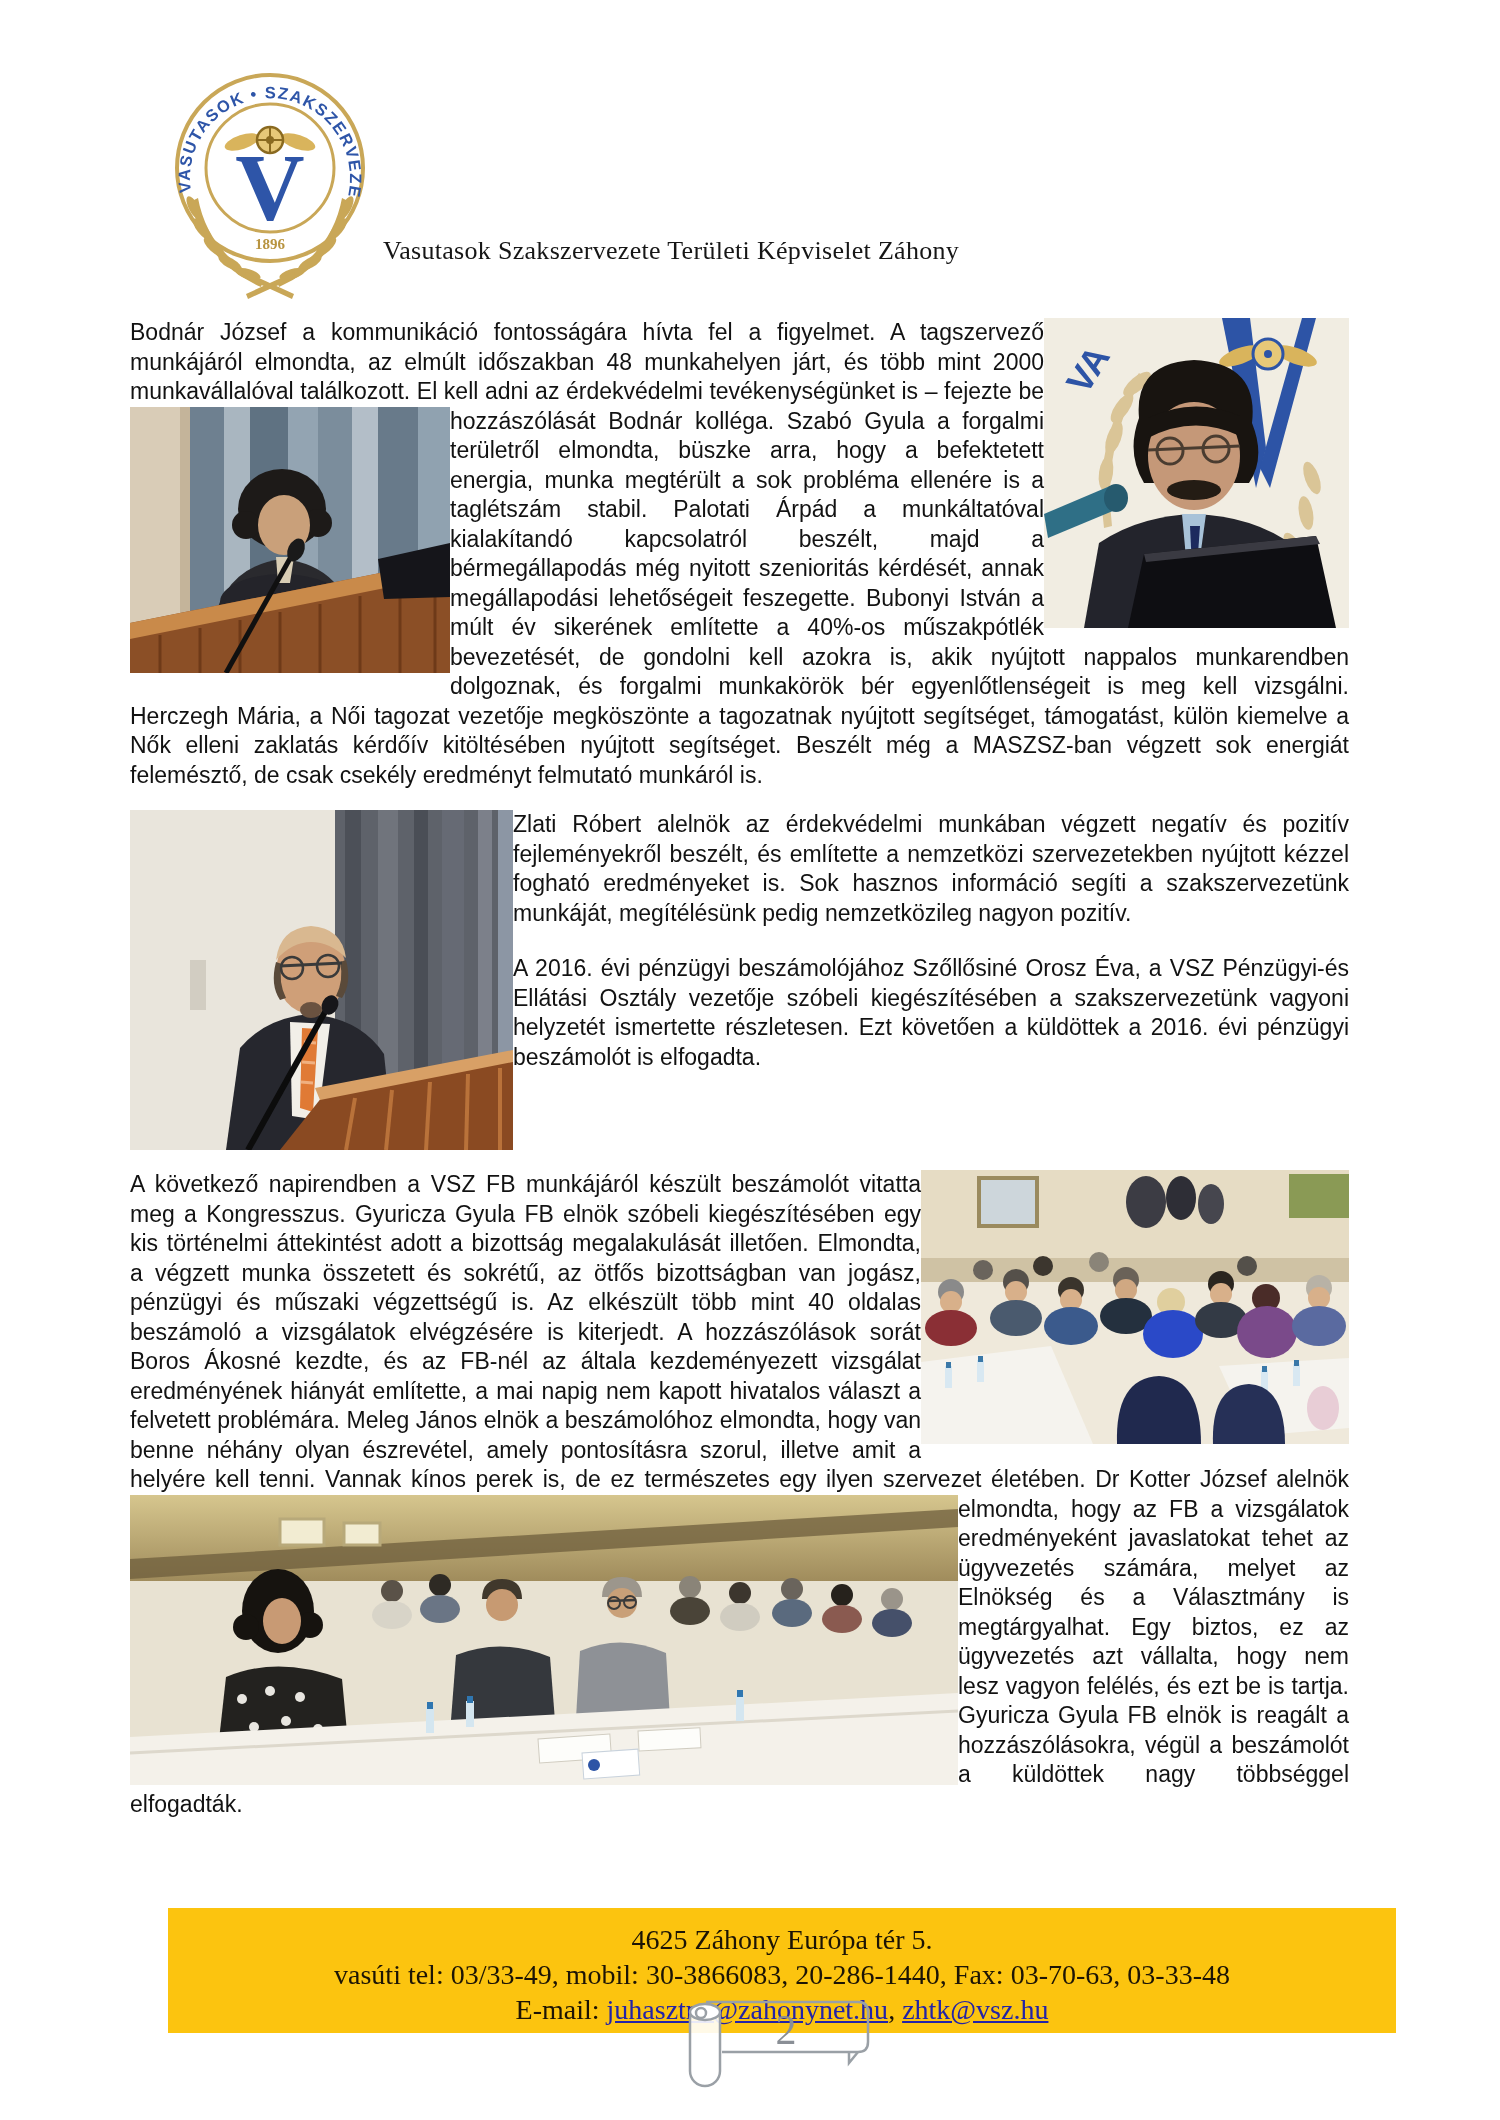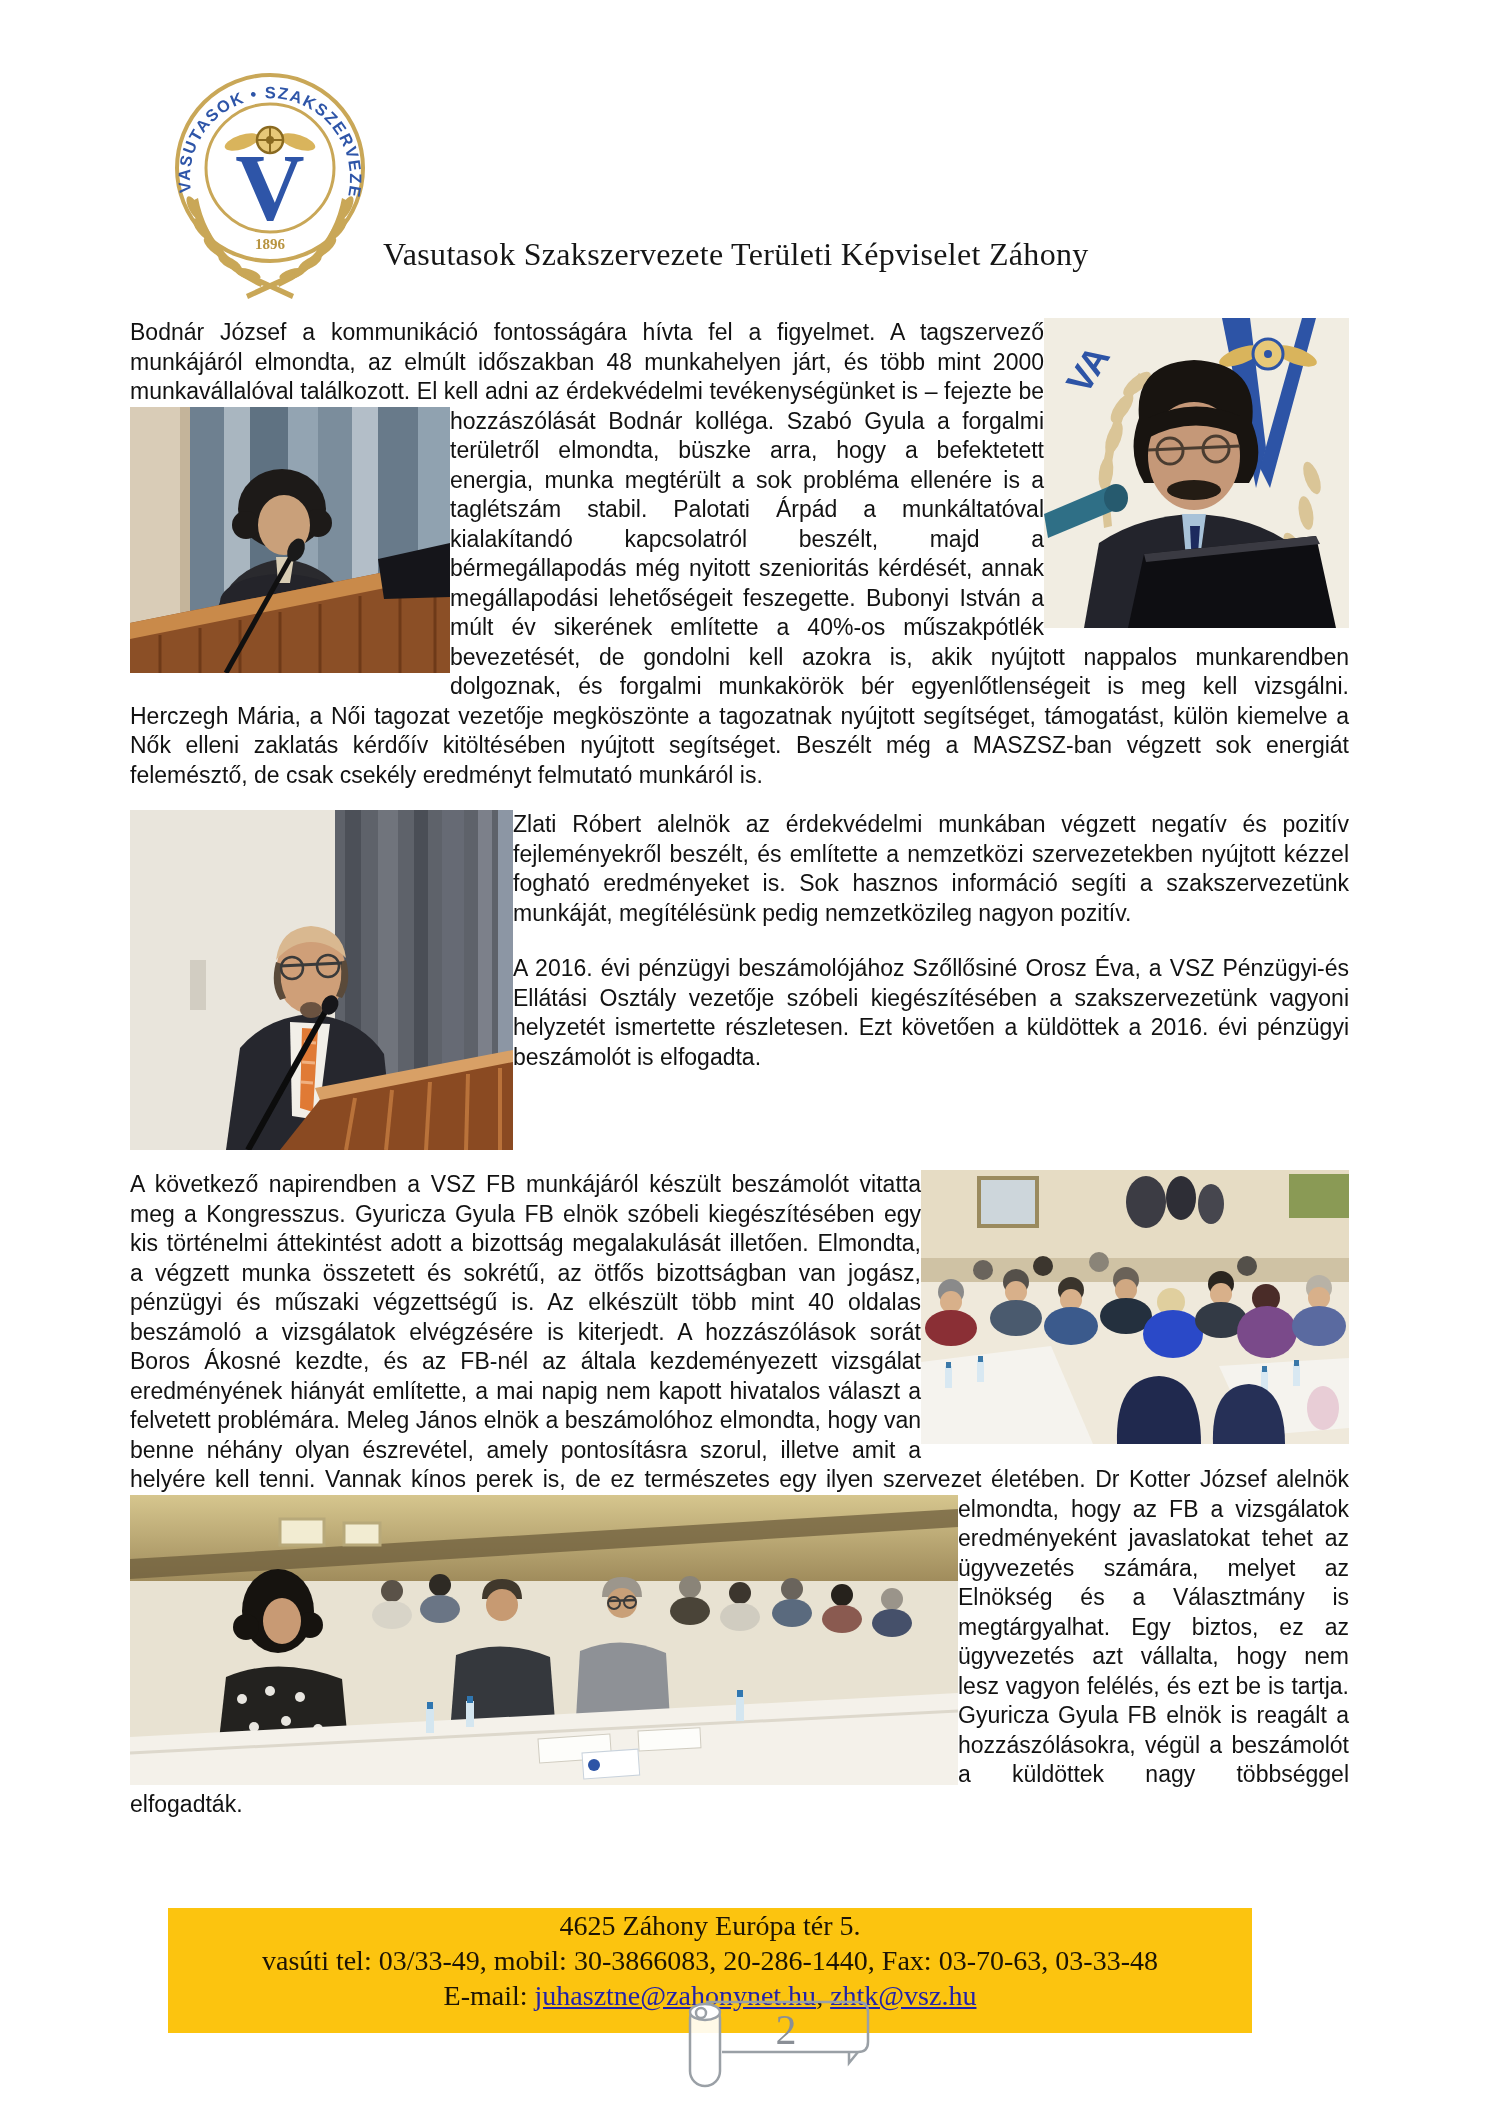--- a/index.html
+++ b/index.html
@@ -3,42 +3,42 @@
 <meta charset="utf-8">
 <style>
   html,body{margin:0;padding:0;background:#ffffff;}
   .page{position:relative;width:1500px;height:2120px;background:#fff;overflow:hidden;
         font-family:"Liberation Sans",sans-serif;color:#121212;}
   
   .header{position:relative;height:318px;}
   .logo{position:absolute;left:168px;top:68px;width:204px;height:232px;}
   .page-title{position:absolute;left:383px;top:236px;margin:0;
               font-family:"Liberation Serif",serif;font-weight:400;
-              font-size:32px;color:#161616;white-space:nowrap;letter-spacing:.3px;}
+              font-size:26px;color:#161616;white-space:nowrap;letter-spacing:.3px;}
   
   .content{padding:0 151px 0 130px;height:1586px;overflow:hidden;
            font-size:23px;line-height:29.5px;text-align:justify;hyphens:auto;}
   .block{display:flow-root;}
   .block + .block{margin-top:20px;}
   .para{margin:0 0 0 0;padding-left:48px;}
   .para + .para{margin-top:26px;}
   figure.ph{margin:0;padding:0;display:block;background:#ccc;}
   .float-left{float:left;margin:4px 18px 8px 0;}
   .float-right{float:right;margin:2px 0 10px 16px;}
   .phA{width:320px;height:266px;}
   .phB{width:305px;height:310px;}
   .phC{width:383px;height:340px;}
   .phD{width:428px;height:274px;}
   .phE{width:828px;height:290px;margin-top:8px;}
   figure.ph svg{display:block;width:100%;height:100%;}
   
-  .footer-box{position:absolute;left:168px;top:1908px;width:1084px;height:125px;
+  .footer-box{position:absolute;left:168px;top:1908px;width:1228px;height:125px;
               background:#fcc40f;text-align:center;
               font-family:"Liberation Serif",serif;font-size:28px;line-height:35px;
-              color:#1c1405;box-sizing:border-box;}
+              color:#1c1405;padding-top:14px;box-sizing:border-box;}
   .footer-box .mail{color:#2323a8;text-decoration:underline;cursor:pointer;}
   
   .scroll{position:absolute;left:676px;top:1990px;width:204px;height:122px;}
   .scroll svg{display:block;width:100%;height:100%;}
 </style>
 </head>
 <body>
 
 <div class="page">
 

